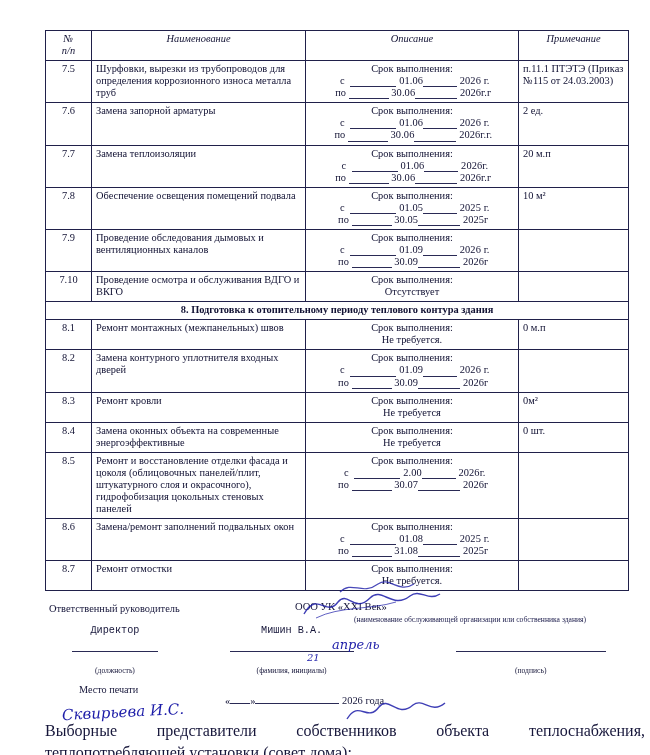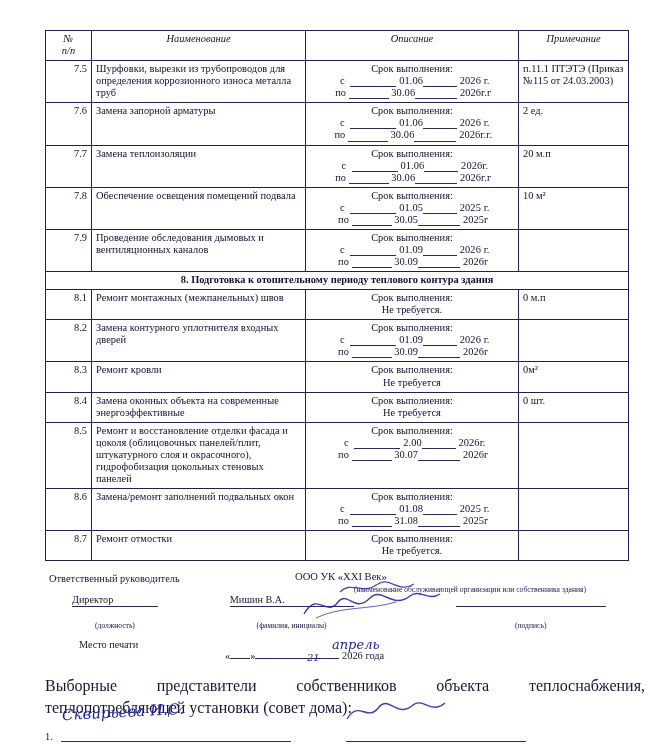--- a/index.html
+++ b/index.html
@@ -46,21 +46,21 @@
     font-style: italic;
     font-size: 11.5px;
     padding: 5px 3px 6px 3px;
     vertical-align: middle;
   }
   th.head .small {
     display: block;
     font-style: italic;
   }
   td.num {
-    text-align: right;
+    text-align: center;
     padding-left: 6px;
     white-space: nowrap;
   }
   td.name { text-align: left; }
   td.desc { text-align: center; }
   td.note { text-align: left; }
 
   .sec-row td {
     text-align: center;
     font-weight: bold;
@@ -115,23 +115,24 @@
     text-align: center;
   }
   .sig-block {
     position: relative;
     display: flex;
     align-items: flex-end;
     margin-left: 4px;
   }
   .uline {
     border-bottom: 1px solid #2a2a55;
-    text-align: left;
+    text-align: center;
     display: inline-block;
-    padding-bottom: 1px;
+    padding-bottom: 15px;
+    font-family: Liberation Mono, monospace;
   }
   .u-post { width: 86px; }
   .u-name { width: 124px; }
   .u-sign { width: 150px; }
   .sub-cap {
     font-size: 7.6px;
     text-align: center;
     display: inline-block;
     padding-top: 14px;
   }
@@ -297,20 +298,29 @@
           </span>
           <span class="term-sub">
             <span class="lbl">по</span><span class="term-fill w-to"></span>
             <span>30.09</span><span class="term-fill w-year"></span>
             <span>2026г</span>
           </span>
         </td>
         <td class="note"></td>
       </tr>
 
+      <tr>
+        <td class="num">7.10</td>
+        <td class="name">Проведение осмотра и обслуживания ВДГО и ВКГО</td>
+        <td class="desc">
+          <span class="term-line">Срок выполнения:</span>
+          <span class="term-line">Отсутствует</span>
+        </td>
+        <td class="note"></td>
+      </tr>
 
       <tr class="sec-row">
         <td colspan="4">8. Подготовка к отопительному периоду теплового контура здания</td>
       </tr>
 
       <tr>
         <td class="num">8.1</td>
         <td class="name">Ремонт монтажных (межпанельных) швов</td>
         <td class="desc">
           <span class="term-line">Срок выполнения:</span>

